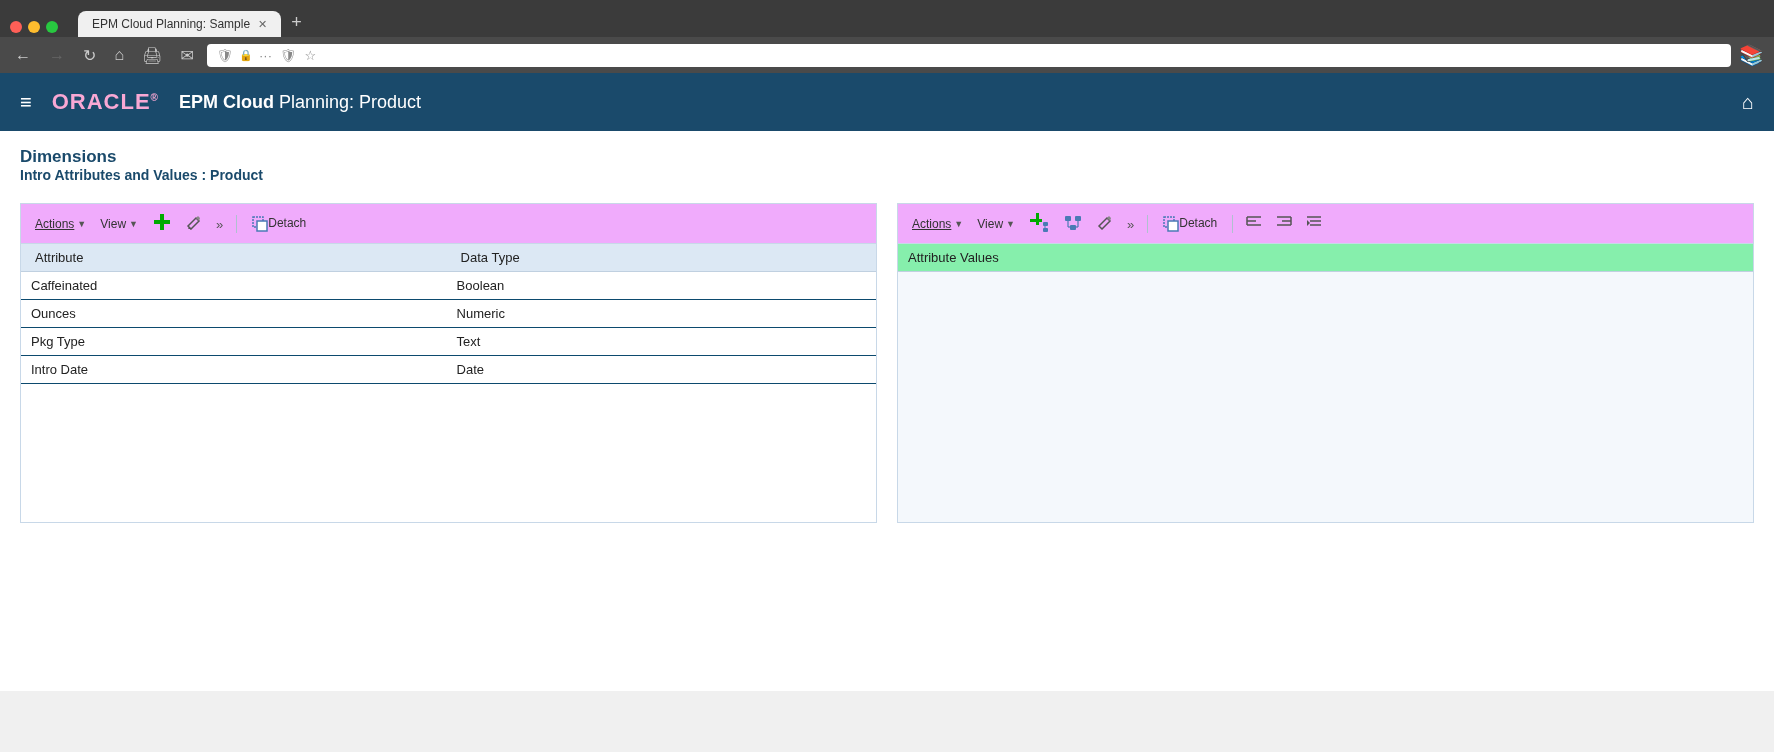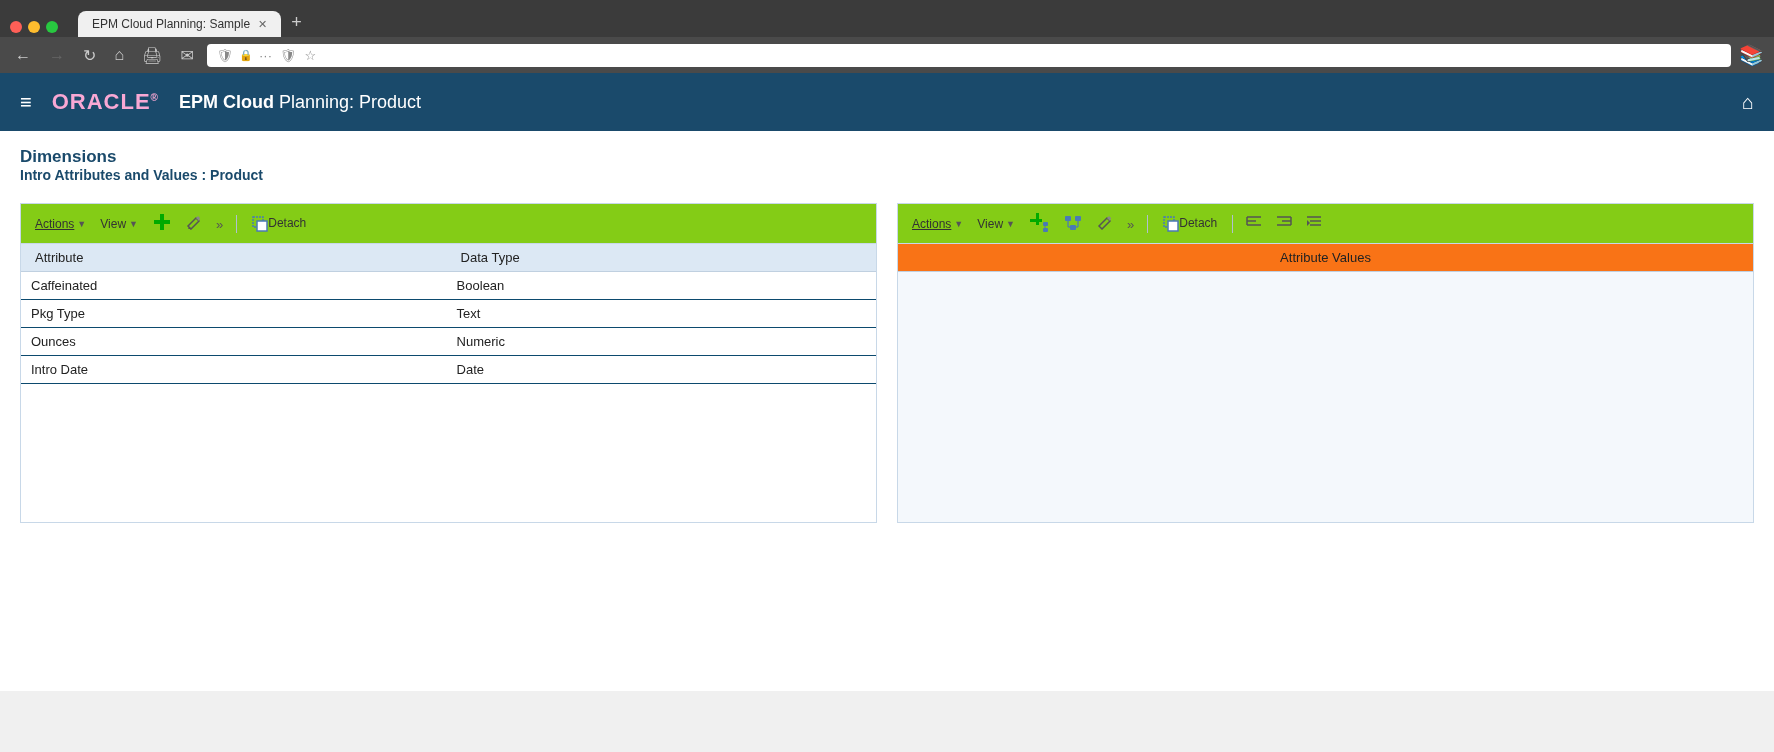--- a/index.html
+++ b/index.html
@@ -136,21 +136,21 @@
       display: flex;
       gap: 20px;
     }
     .table-panel {
       flex: 1;
       border: 1px solid #c8d8e8;
     }
 
     
     .toolbar {
-      background: #84cc16;
+      background: #f0abfc;
       border-bottom: 1px solid #c8d8e8;
       padding: 6px 10px;
       display: flex;
       align-items: center;
       gap: 6px;
     }
     .toolbar-btn {
       display: flex;
       align-items: center;
       gap: 3px;
@@ -211,26 +211,25 @@
       border-bottom: 1px solid #0c4a6e;
     }
     .data-table tbody td {
       padding: 6px 10px;
       color: #222;
       font-size: 13px;
     }
 
     
     .attr-values-header {
-      background: #f97316;
+      background: #86efac;
       padding: 6px 10px;
       font-size: 13px;
       color: #222;
       border-bottom: 1px solid #c0d0e0;
-      text-align: center;
     }
     .attr-values-body {
       background: #f4f8fc;
       min-height: 250px;
     }
 
     .underline { text-decoration: underline; }
   </style>
 </head>
 <body>
@@ -334,26 +333,26 @@
             <th>Attribute</th>
             <th>Data Type</th>
           </tr>
         </thead>
         <tbody id="attributes-tbody">
         <tr>
               <td>Caffeinated</td>
               <td>Boolean</td>
             </tr>
             <tr>
+              <td>Ounces</td>
+              <td>Numeric</td>
+            </tr>
+            <tr>
               <td>Pkg Type</td>
               <td>Text</td>
-            </tr>
-            <tr>
-              <td>Ounces</td>
-              <td>Numeric</td>
             </tr>
             <tr>
               <td>Intro Date</td>
               <td>Date</td>
             </tr>
           </tbody>
       </table>
     </div>
 
     <div class="table-panel">

